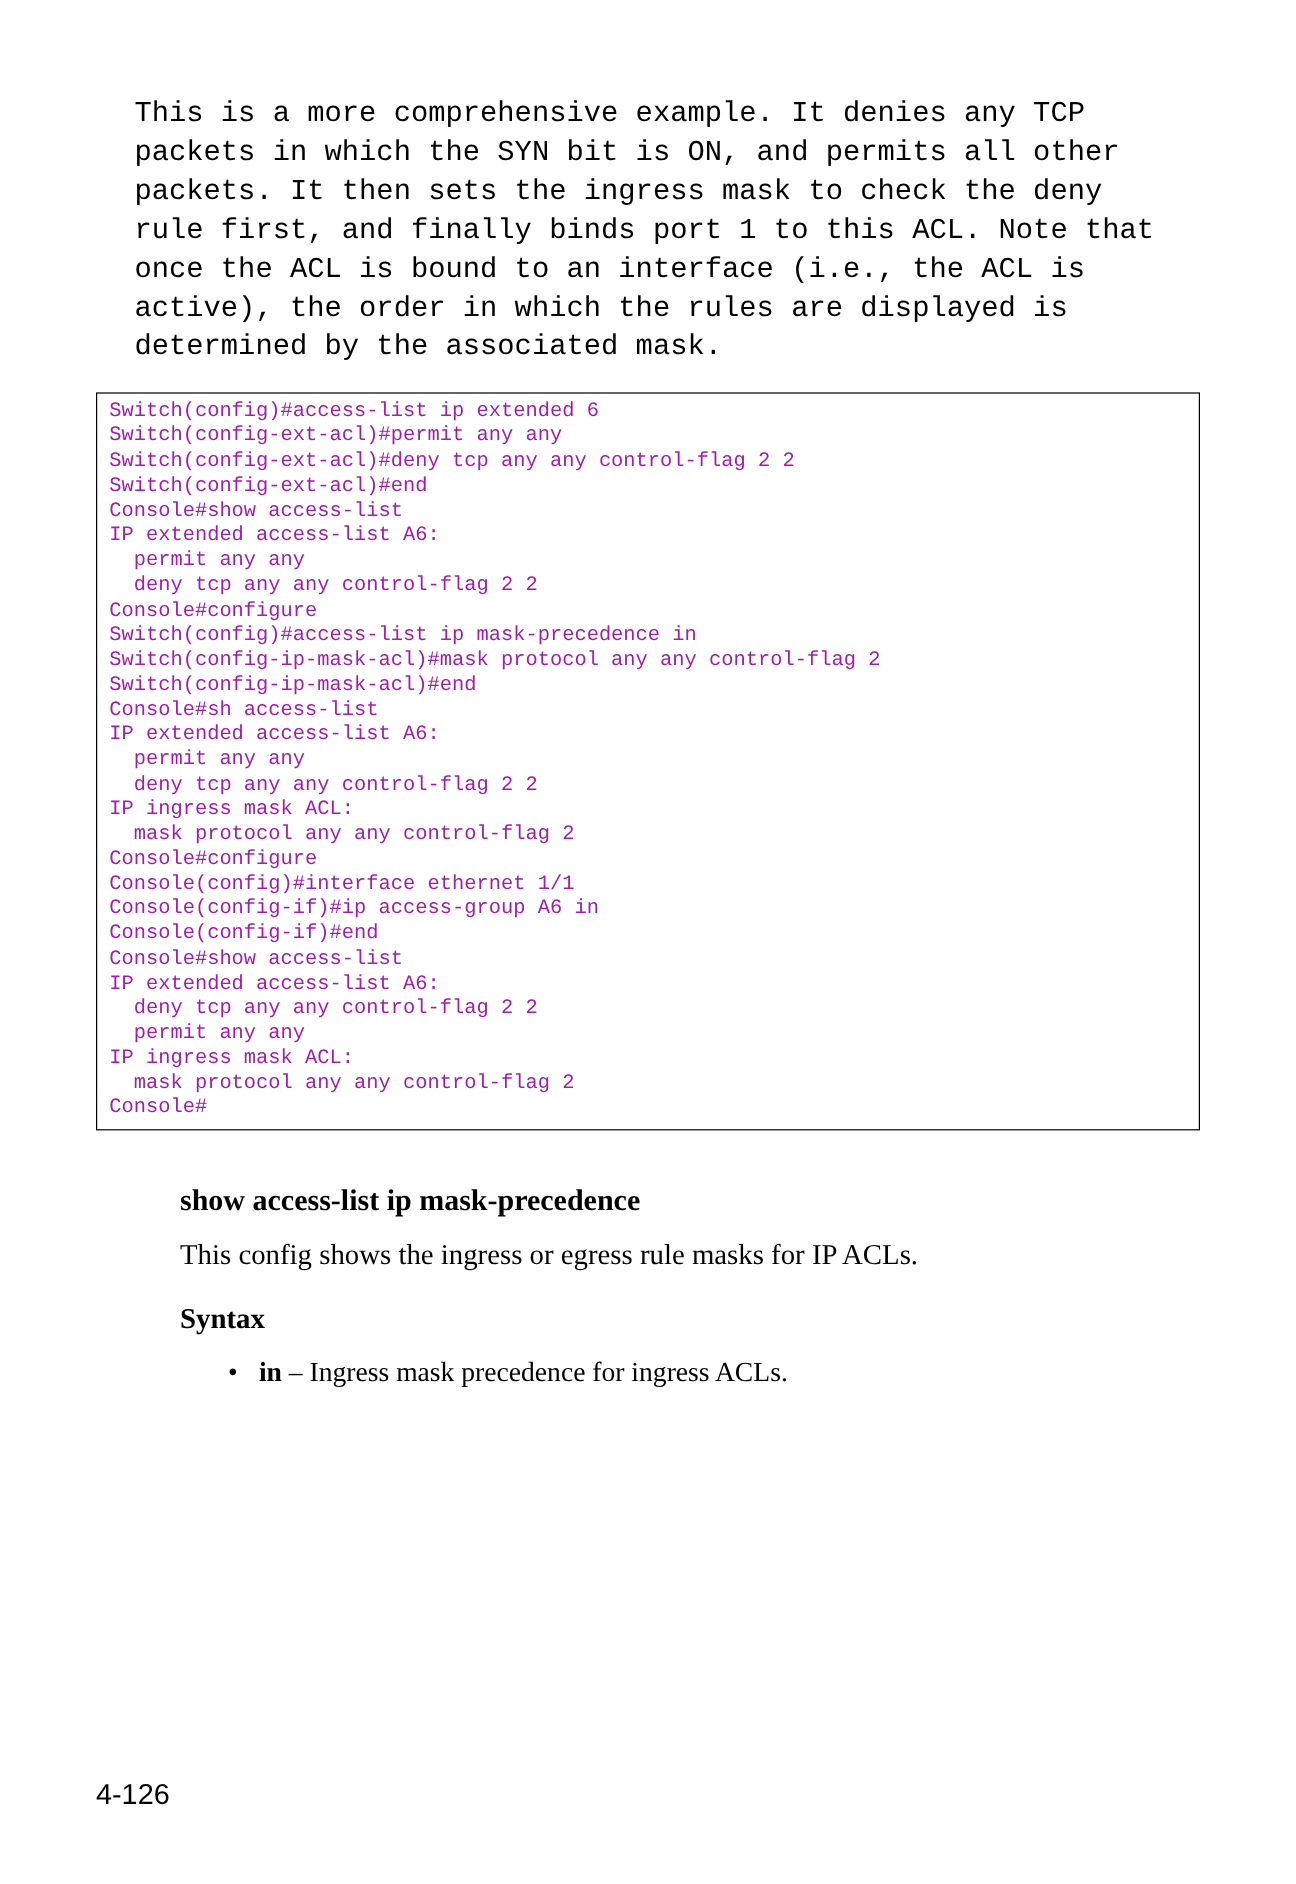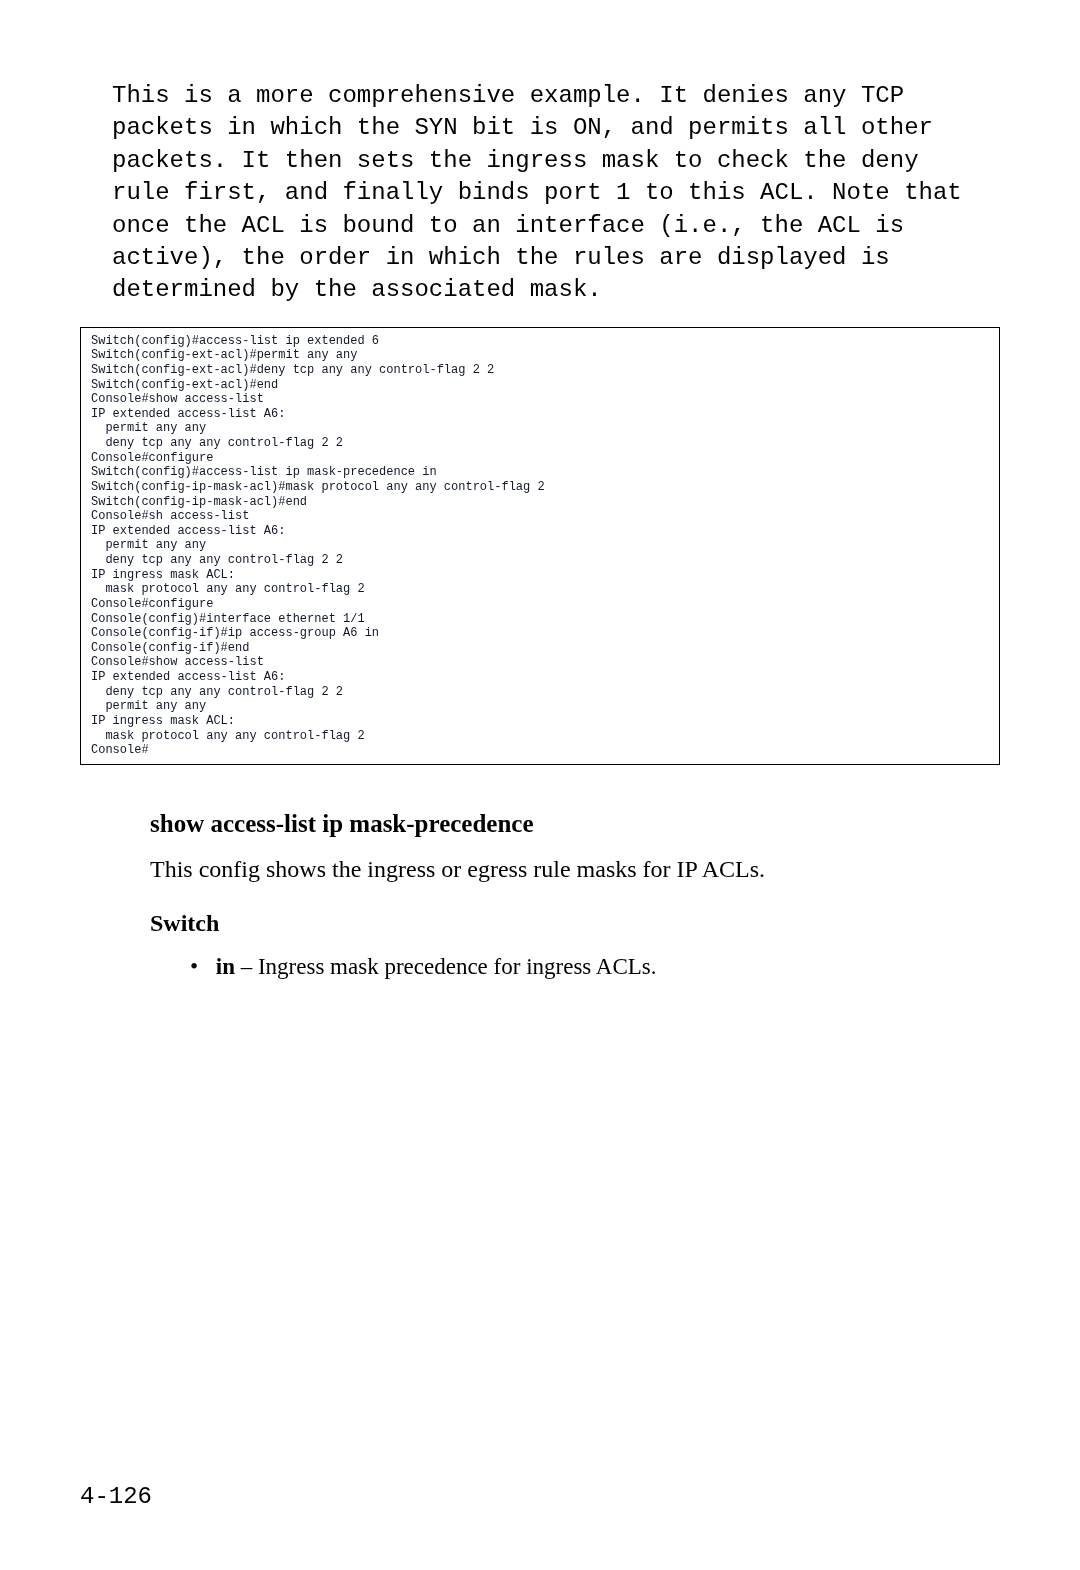--- a/index.html
+++ b/index.html
@@ -35,26 +35,26 @@
       margin-left: 32px;
       margin-right: 30px;
       font-size: 24px;
       line-height: 1.35;
       font-family: Liberation Mono, monospace;
       margin-bottom: 20px;
     }
     .code-box {
       border: 1px solid #000;
       font-family: 'Courier New', Courier, monospace;
-      font-size: 12px;
+      font-size: 17px;
       line-height: 1.22;
       padding: 6px 10px;
       white-space: pre;
       margin: 15px 0 45px 0;
-      color: #0f172a;
+      color: #a21caf;
     }
     .section-heading {
       font-family: Georgia, 'Times New Roman', serif;
       font-weight: bold;
       font-size: 25px;
       margin-left: 70px;
       margin-bottom: 15px;
       margin-top: 40px;
     }
     .section-description {
@@ -91,21 +91,21 @@
       width: 20px;
     }
     .bullet-item .kw {
       font-weight: bold;
     }
     .page-number {
       position: absolute;
       bottom: 60px;
       left: 80px;
       font-size: 24px;
-      font-family: Liberation Mono, monospace;
+      font-family: Liberation Sans, sans-serif;
       text-align: center;
     }
   </style>
 </head>
 <body>
 
 <div class="page">
 
 
   <div class="intro-para">This is a more comprehensive example. It denies any TCP packets in which the SYN bit is ON, and permits all other packets. It then sets the ingress mask to check the deny rule first, and finally binds port 1 to this ACL. Note that once the ACL is bound to an interface (i.e., the ACL is active), the order in which the rules are displayed is determined by the associated mask.</div>
@@ -137,21 +137,21 @@
   deny tcp any any control-flag 2 2
   permit any any
 IP ingress mask ACL:
   mask protocol any any control-flag 2
 Console#</div>
 
   <div class="section-heading">show access-list ip mask-precedence</div>
 
   <div class="section-description">This config shows the ingress or egress rule masks for IP ACLs.</div>
 
-  <div class="sub-heading">Switch</div>
+  <div class="sub-heading">Syntax</div>
 
 
   <div class="bullet-list">
     <div class="bullet-item">
       <span class="bullet">•</span>
       <span class="kw">in</span><span> – Ingress mask precedence for ingress ACLs.</span>
     </div>
   </div>
 
   <div class="page-number">4-126</div>

